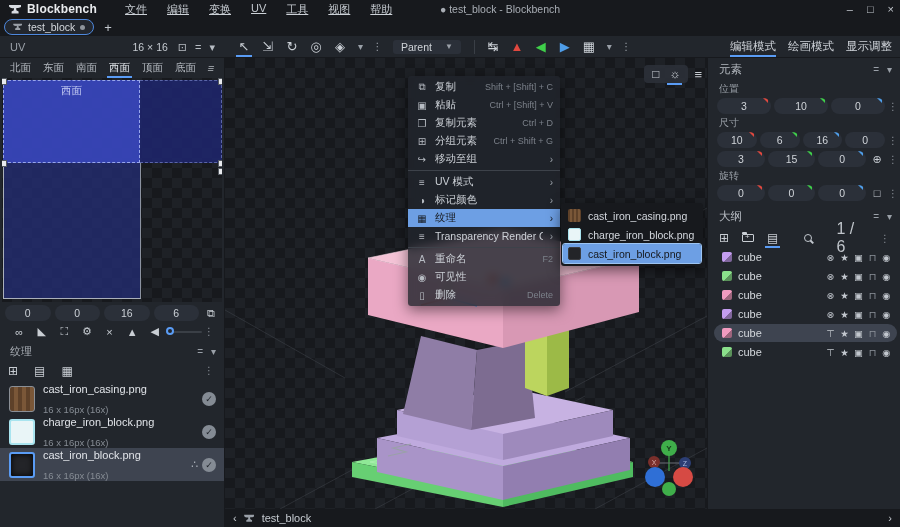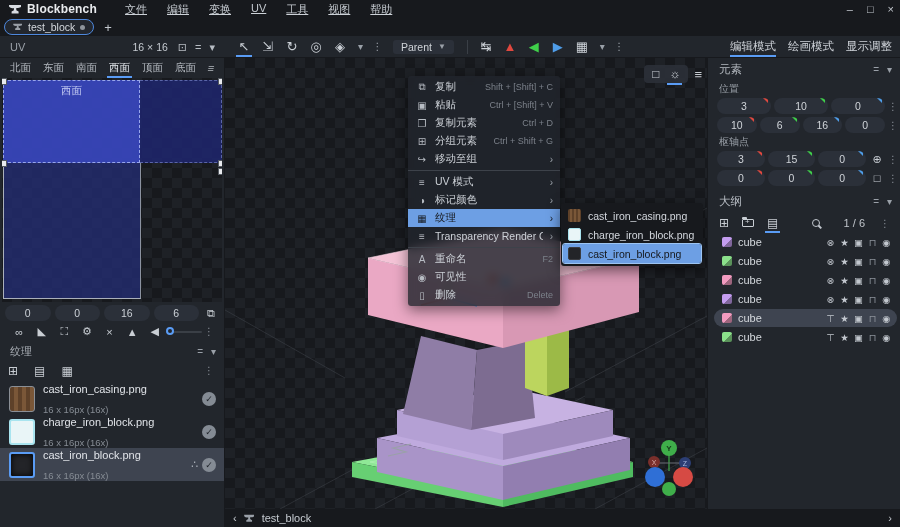--- a/index.html
+++ b/index.html
@@ -30,21 +30,21 @@
   .toolstrip { position:absolute; left:0; top:36px; width:900px; height:22px; background:#22262c; display:flex; z-index:25; border-bottom:1px solid #17191d; }
   .ts-left { width:225px; display:flex; align-items:center; padding:0 6px 0 10px; }
   .uv-title { font-size:11px; color:#9aa0a8; }
   .ts-left .spacer, .ts-right .spacer { flex:1; }
   .uv-size { font-size:10.5px; color:#c6cbd1; margin-right:6px; }
   .mini-ico { font-size:11px; color:#b7bcc3; margin:0 4px; line-height:20px; }
   .ts-center { flex:1; display:flex; align-items:center; padding-left:8px; gap:2px; }
   .tool { position:relative; width:22px; height:21px; display:flex; align-items:center; justify-content:center; font-size:13px; color:#c9ced4; }
   .tool.active::after { content:""; position:absolute; left:3px; right:3px; bottom:0; height:2px; background:#5a9cf5; }
   .tool.small { width:15px; font-size:10px; color:#9aa0a8; }
-  .select-box { display:flex; align-items:center; gap:6px; background:#2b3039; border-radius:3px; padding:1px 8px; margin:0 6px; font-size:10.5px; color:#d0d4d9;text-align:right; }
+  .select-box { display:flex; align-items:center; gap:13px; background:#2b3039; border-radius:3px; padding:1px 8px; margin:0 6px; font-size:10.5px; color:#d0d4d9;text-align:right; }
   .select-box .caret { font-size:8px; color:#9aa0a8; }
   .v-div { width:1px; height:14px; background:#3a3f46; margin:0 5px; }
   .ts-right { width:193px; display:flex; align-items:center; justify-content:flex-end; gap:12px; padding-right:8px; }
   .mode-tab { position:relative; font-size:11.5px; color:#d0d4da; padding:3px 0; }
   .mode-tab.active::after { content:""; position:absolute; left:0; right:0; bottom:0; height:2px; background:#5a9cf5; }
 
   
   .left-panel { position:absolute; left:0; top:58px; width:225px; height:469px; background:#22262c; z-index:20; border-right:1px solid #17191d; }
   .face-tabs { display:flex; align-items:center; height:20px; padding:0 4px; }
   .face-tab { position:relative; flex:1; text-align:center; font-size:10.5px; color:#b3b8bf; padding:3px 0; }
@@ -153,21 +153,21 @@
   .vec-kebab { width:8px; text-align:center; font-size:10px; color:#868c94; }
 
   .out-toolbar { display:flex; align-items:center; height:20px; padding:0 8px 0 11px; gap:13px; }
   .out-tool { font-size:12px; color:#c9ced4; position:relative; }
   .out-tool.active::after { content:""; position:absolute; left:-2px; right:-2px; bottom:-3px; height:2px; background:#5a9cf5; }
   .folder-ico { display:inline-block; width:12px; height:8px; border:1px solid #c9ced4; border-radius:1px; position:relative; }
   .folder-ico::before { content:""; position:absolute; left:-1px; top:-3px; width:5px; height:2px; background:#c9ced4; border-radius:1px 1px 0 0; }
   .folder-ico::after { content:"+"; position:absolute; left:2px; top:-3px; font-size:8px; color:#c9ced4; }
   .search-ico { display:inline-block; width:8px; height:8px; border:1.5px solid #c2c7ce; border-radius:50%; position:relative; }
   .search-ico::after { content:""; position:absolute; width:4px; height:1.5px; background:#c2c7ce; transform:rotate(45deg); right:-3px; bottom:-1px; }
-  .out-count { font-size:11px; color:#c0c5cb;margin-left:11px; }
+  .out-count { font-size:16px; color:#c0c5cb;margin-left:11px; }
   .out-toolbar .spacer { flex:1; }
 
   .out-item { display:flex; align-items:center; height:18px; margin:0 3px 1px 6px; padding:0 5px 0 8px; gap:6px; border-radius:9px; }
   .out-item.selected { background:#3e4450; }
   .cube-ico { width:10px; height:10px; border-radius:2px; flex:0 0 10px; }
   .out-name { font-size:11px; color:#d4d8dd; flex:1; }
   .out-toggles { display:flex; gap:3px; }
   .tgl { font-size:9.5px; color:#c2c7ce; width:11px; text-align:center; }
   .tgl.dim { color:#8d939b; }
 
@@ -193,20 +193,21 @@
     </div>
     <div class="menubar" id="menubar">
         <span class="menu-item">文件</span>
         <span class="menu-item">编辑</span>
         <span class="menu-item">变换</span>
         <span class="menu-item">UV</span>
         <span class="menu-item">工具</span>
         <span class="menu-item">视图</span>
         <span class="menu-item">帮助</span>
       </div>
+    <div class="win-title">● test_block - Blockbench</div>
     <div class="win-controls">
       <span class="win-btn">–</span>
       <span class="win-btn">□</span>
       <span class="win-btn">×</span>
     </div>
   </div>
 
   <div class="tabbar">
     <div class="tab">
       <svg viewBox="0 0 13 11">
@@ -508,35 +509,36 @@
       <span class="ph-ico">▾</span>
     </div>
     <div id="transform-groups">
         <div class="group-label">位置</div>
         <div class="vec-row">
           <span class="num-input ax ax-x">3</span>
           <span class="num-input ax ax-y">10</span>
           <span class="num-input ax ax-z">0</span>
           <span class="vec-kebab">⋮</span>
         </div>
+        <div class="group-label">尺寸</div>
         <div class="vec-row">
           <span class="num-input ax ax-x">10</span>
           <span class="num-input ax ax-y">6</span>
           <span class="num-input ax ax-z">16</span>
           <span class="num-input">0</span>
           <span class="vec-kebab">⋮</span>
         </div>
-        <div class="group-label">枢轴点</div>
         <div class="vec-row">
           <span class="num-input ax ax-x">3</span>
           <span class="num-input ax ax-y">15</span>
           <span class="num-input ax ax-z">0</span>
           <span class="vec-extra">⊕</span>
           <span class="vec-kebab">⋮</span>
         </div>
+        <div class="group-label">旋转</div>
         <div class="vec-row">
           <span class="num-input ax ax-x">0</span>
           <span class="num-input ax ax-y">0</span>
           <span class="num-input ax ax-z">0</span>
           <span class="vec-extra">□</span>
           <span class="vec-kebab">⋮</span>
         </div>
       </div>
 
     <div class="rp-header" style="margin-top:3px;">

